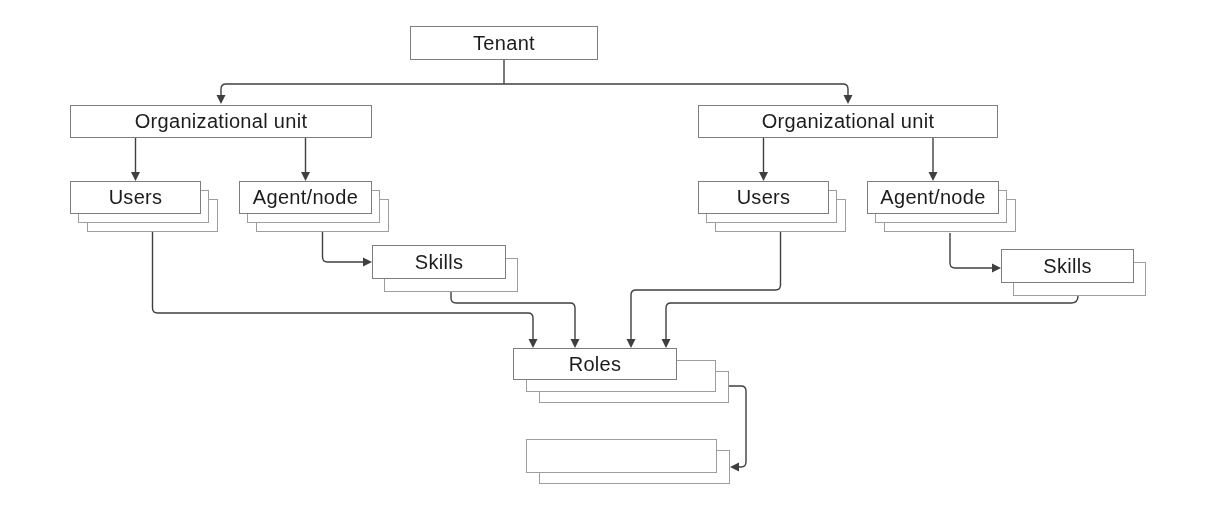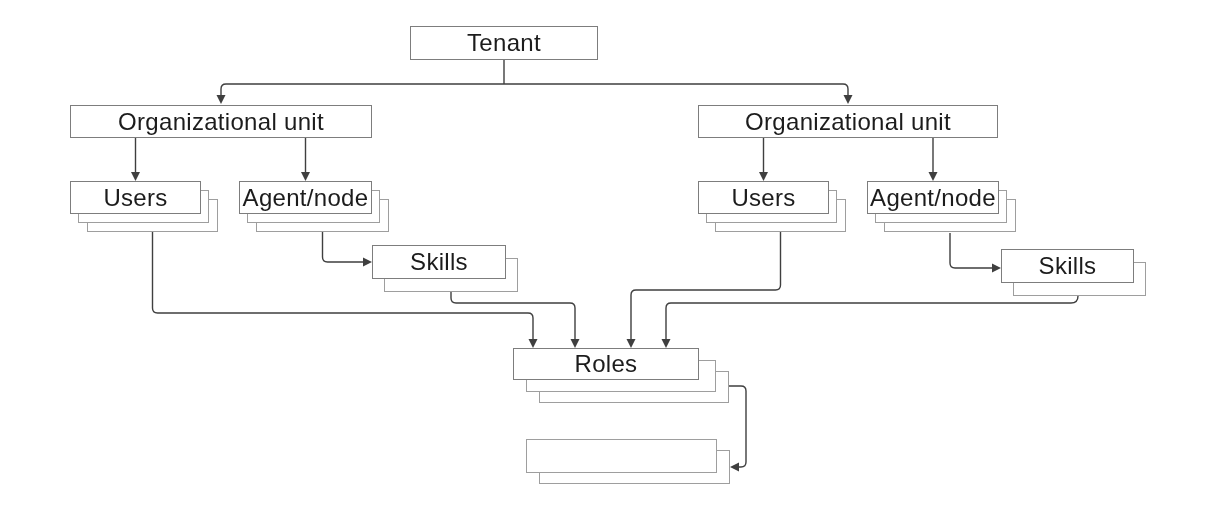--- a/index.html
+++ b/index.html
@@ -8,21 +8,21 @@
     width:1208px;height:513px;
     background:#ffffff;
     font-family:"Liberation Sans","DejaVu Sans",sans-serif;
     overflow:hidden;
   }
   .node{
     position:absolute;
     background:#ffffff;
     border:1px solid #7d7d7d;
     display:flex;align-items:center;justify-content:center;
-    font-size:24px;letter-spacing:0.3px;color:#1c1c1c;
+    font-size:20px;letter-spacing:0.3px;color:#1c1c1c;
     z-index:3;box-sizing:border-box;white-space:nowrap;
   }
   .layer{
     position:absolute;
     background:#ffffff;
     border:1px solid #9e9e9e;
     box-sizing:border-box;
   }
   .layer.near{z-index:2;}
   .layer.far{z-index:1;}
@@ -33,21 +33,21 @@
   
   #n-tenant      {left:410px;top:26px; width:188px;height:34px;}
   #n-org-left    {left:70px; top:105px;width:302px;height:33px;}
   #n-org-right   {left:698px;top:105px;width:300px;height:33px;}
   #n-users-left  {left:70px; top:181px;width:131px;height:33px;}
   #n-agent-left  {left:239px;top:181px;width:133px;height:33px;}
   #n-users-right {left:698px;top:181px;width:131px;height:33px;}
   #n-agent-right {left:867px;top:181px;width:132px;height:33px;}
   #n-skills-left {left:372px;top:245px;width:134px;height:34px;}
   #n-skills-right{left:1001px;top:249px;width:133px;height:34px;}
-  #n-roles       {left:513px;top:348px;width:186px;height:32px;}
+  #n-roles       {left:513px;top:348px;width:164px;height:32px;}
   #n-policies    {left:513px;top:427px;width:191px;height:34px;}
 </style>
 </head>
 <body>
 
 <div class="canvas">
 
   <div class="layer far" style="left:87px;top:199px;width:131px;height:33px"></div>
   <div class="layer near" style="left:78px;top:190px;width:131px;height:33px"></div>
 

